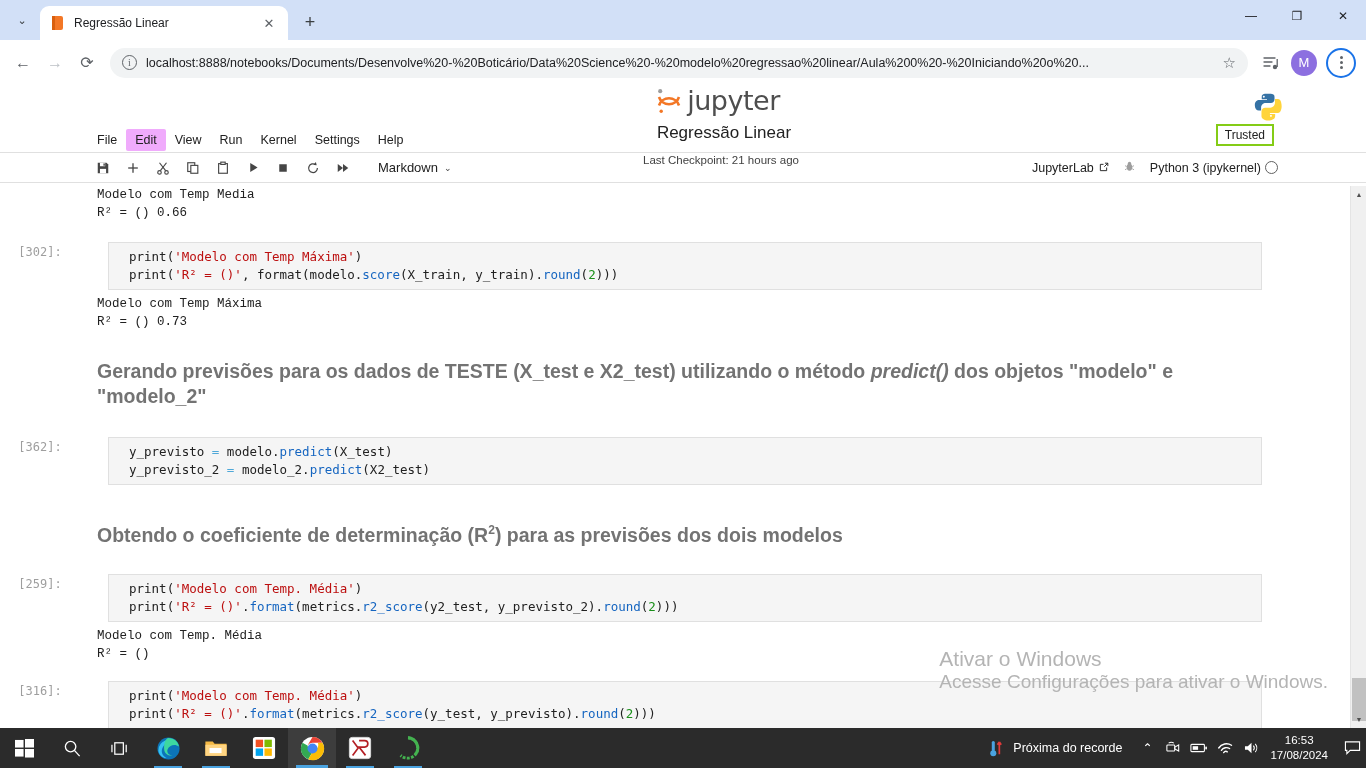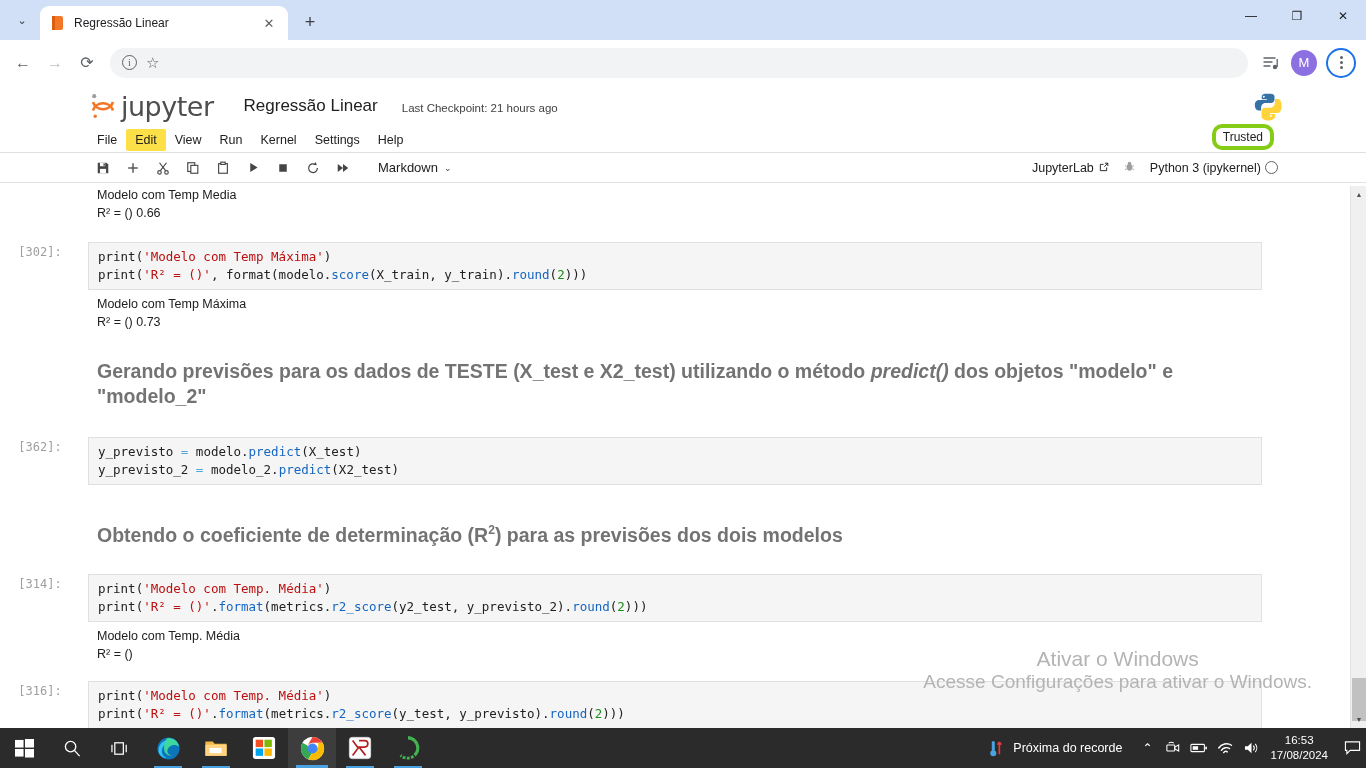--- a/index.html
+++ b/index.html
@@ -112,21 +112,21 @@
   
   .page {
     position: absolute; left: 0; top: 85px;
     width: 1366px; height: 643px; background: #fff;
     overflow: hidden;
   }
 
   
   .jp-header {
     height: 42px; display: flex; align-items: center;
-    padding: 0 20px 0 88px; gap: 16px; position: relative;
+    padding: 0 20px 0 88px; gap: 7px; position: relative; flex-direction: column;
   }
   .jp-logo { display: flex; align-items: center; gap: 3px; }
   .jp-logo-mark { width: 30px; height: 30px; position: relative; }
   .jp-logo-text {
     font-size: 27px; color: #4e4e4e; letter-spacing: -0.5px;
     font-family: "DejaVu Sans", sans-serif; font-weight: 400;
   }
   .jp-title {
     font-size: 17px; color: #212121; margin-left: 14px;
   }
@@ -139,25 +139,25 @@
   .jp-menubar {
     height: 26px; display: flex; align-items: center;
     padding-left: 88px; gap: 0; position: relative;
     border-bottom: 1px solid #e0e0e0;
   }
   .jp-menu-item {
     font-size: 12.5px; color: #212121; padding: 4px 9px;
     border-radius: 2px;
     text-align: center;
   }
-  .jp-menu-item.active { background: #fde047; padding-left: 9px; }
+  .jp-menu-item.active { background: #f0abfc; padding-left: 9px; }
   .trusted {
     position: absolute; right: 92px; top: -3px;
     font-size: 12px; color: #212121;
-    border: 4px solid #84cc16; border-radius: 10px;
+    border: 2px solid #84cc16; border-radius: 0;
     padding: 2px 7px; background: #fff;
   }
 
   
   .jp-toolbar {
     height: 30px; display: flex; align-items: center;
     padding-left: 88px; gap: 0; position: relative;
     border-bottom: 1px solid #e0e0e0;
   }
   .tb-btn {
@@ -189,48 +189,49 @@
 
   .cell { position: relative; margin-bottom: 0; }
   .prompt {
     position: absolute; left: -84px; top: 3px;
     width: 72px; text-align: center;
     font-family: "DejaVu Sans Mono", monospace;
     font-size: 12px; color: #9e9e9e;
   }
   .code-box {
     background: #f5f5f5; border: 1px solid #e0e0e0;
-    padding: 5px 9px;
+    padding: 5px 20px;
     font-family: "DejaVu Sans Mono", monospace;
     font-size: 12.5px; line-height: 18px; color: #212121;
     white-space: pre;
+    margin-left: 20px;
   }
   .out-box {
     padding: 5px 9px 6px 9px;
-    font-family: Liberation Sans, sans-serif;
+    font-family: Liberation Mono, monospace;
     font-size: 12.5px; line-height: 18px; color: #212121;
     white-space: pre; background: #fff;
   }
   .md-head {
     font-size: 19.5px; line-height: 25px; color: #737373;
     font-weight: bold; padding: 6px 9px 8px 9px;
   }
   .md-head em { font-style: italic; }
   .md-head sup { font-size: 0.62em; vertical-align: super; }
 
   
   .s-str { color: #bc0f0f; }
   .s-fn  { color: #1565c0; }
   .s-num { color: #1a8f1a; }
   .s-op  { color: #4fa8d8; }
 
   
   .watermark {
-    position: absolute; right: 54px; top: 560px;
-    text-align: center; z-index: 5; pointer-events: none;
+    position: absolute; right: 38px; top: 560px;
+    text-align: left; z-index: 5; pointer-events: none;
   }
   .wm-1 { font-size: 21px; color: #b4b4b4; line-height: 27px; }
   .wm-2 { font-size: 19px; color: #b4b4b4; line-height: 20px; }
 
   
   .scrollbar {
     position: absolute; right: 0; top: 101px; width: 16px; bottom: 0;
     background: #f0f0f0; border-left: 1px solid #e4e4e4;
   }
   .sb-arrow {
@@ -306,20 +307,21 @@
     <div class="win-btn close">✕</div>
   </div>
 </div>
 
 <div class="chrome-toolbar">
   <div class="nav-btn">←</div>
   <div class="nav-btn disabled">→</div>
   <div class="nav-btn">⟳</div>
   <div class="omnibox">
     <span class="omnibox-info">i</span>
+    <span class="omnibox-url">localhost:8888/notebooks/Documents/Desenvolve%20-%20Boticário/Data%20Science%20-%20modelo%20regressao%20linear/Aula%200%20-%20Iniciando%20o%20...</span>
     <span class="omnibox-star">☆</span>
   </div>
   <div class="tool-icon">
     <svg width="17" height="15" viewBox="0 0 17 15">
         <g stroke="#5f6368" stroke-width="1.3" stroke-linecap="round">
           <line x1="1" y1="3" x2="12" y2="3"></line>
           <line x1="1" y1="7" x2="9" y2="7"></line>
           <line x1="1" y1="11" x2="7" y2="11"></line>
         </g>
         <circle cx="12" cy="12" r="2.2" fill="#5f6368"></circle>
@@ -491,21 +493,21 @@
         <span class="prompt">[362]:</span>
         <div class="code-box">y_previsto <span class="s-op">=</span> modelo.<span class="s-fn">predict</span>(X_test)
 y_previsto_2 <span class="s-op">=</span> modelo_2.<span class="s-fn">predict</span>(X2_test)</div>
       </div>
 
       <div class="cell" style="margin-top:27px;">
         <div class="md-head">Obtendo o coeficiente de determinação (R<sup>2</sup>) para as previsões dos dois modelos</div>
       </div>
 
       <div class="cell" style="margin-top:18px;">
-        <span class="prompt">[314]:</span>
+        <span class="prompt">[259]:</span>
         <div class="code-box">print(<span class="s-str">'Modelo com Temp. Média'</span>)
 print(<span class="s-str">'R² = ()'</span>.<span class="s-fn">format</span>(metrics.<span class="s-fn">r2_score</span>(y2_test, y_previsto_2).<span class="s-fn">round</span>(<span class="s-num">2</span>)))</div>
         <div class="out-box">Modelo com Temp. Média
 R² = ()</div>
       </div>
 
       <div class="cell" style="margin-top:12px;">
         <span class="prompt">[316]:</span>
         <div class="code-box">print(<span class="s-str">'Modelo com Temp. Média'</span>)
 print(<span class="s-str">'R² = ()'</span>.<span class="s-fn">format</span>(metrics.<span class="s-fn">r2_score</span>(y_test, y_previsto).<span class="s-fn">round</span>(<span class="s-num">2</span>)))</div>

